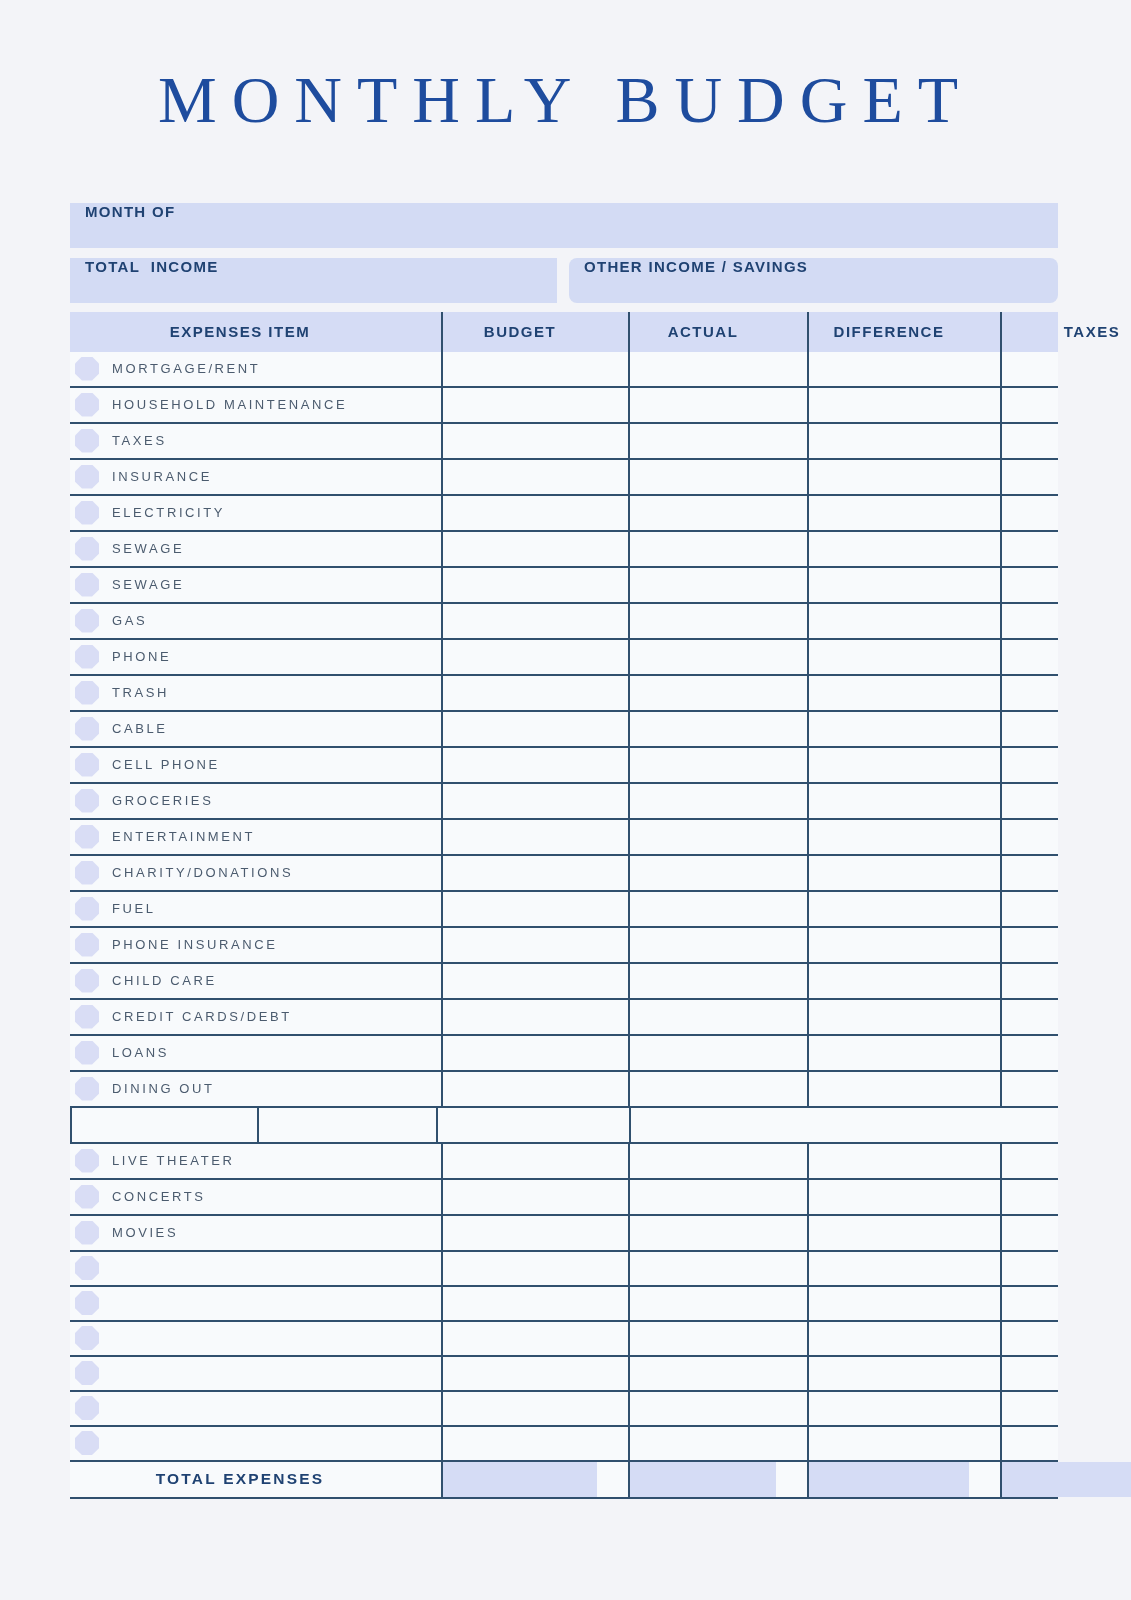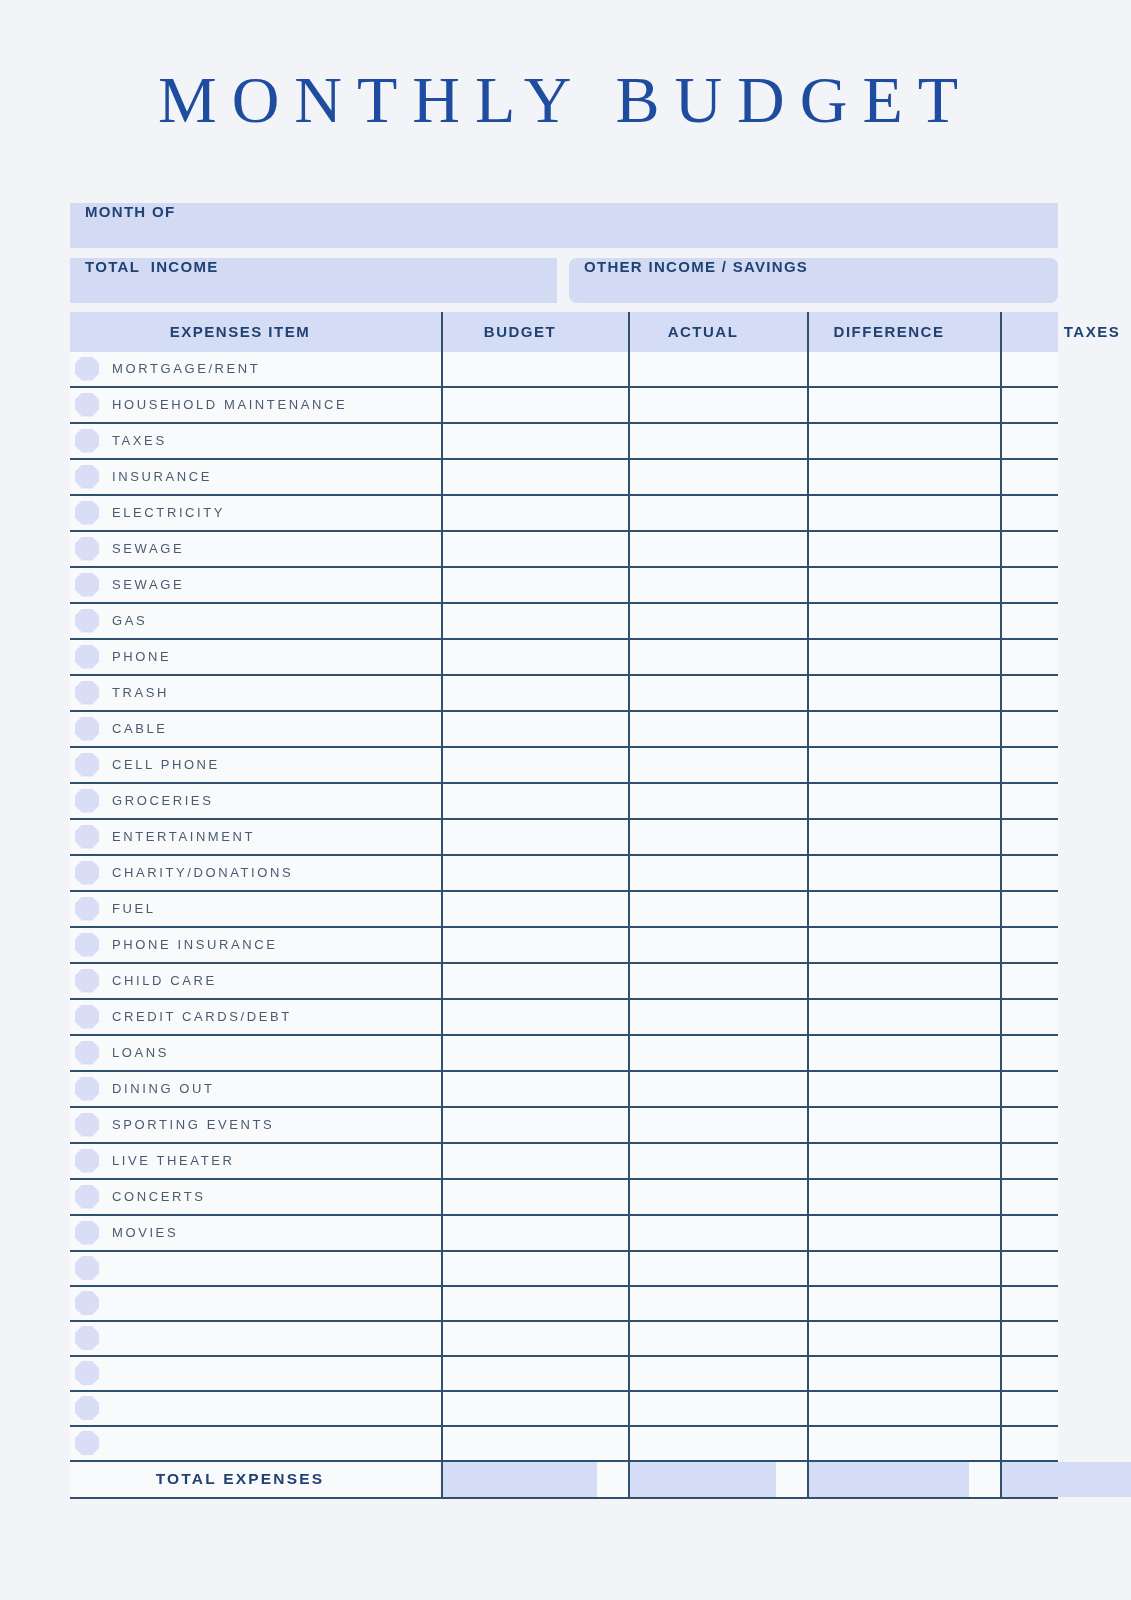--- a/index.html
+++ b/index.html
@@ -347,24 +347,20 @@
       <span class="bullet"></span>
       <span class="item-label">DINING OUT</span>
     </div>
     <div class="cell c2"></div>
     <div class="cell c3"></div>
     <div class="cell c4"></div>
     <div class="cell c5"></div>
   </div>
 
   <div class="trow row">
-    <div class="cell c1">
-      <span class="bullet"></span>
-      <span class="item-label">SPORTING EVENTS</span>
-    </div>
     <div class="cell c2"></div>
     <div class="cell c3"></div>
     <div class="cell c4"></div>
     <div class="cell c5"></div>
   </div>
 
   <div class="trow row">
     <div class="cell c1">
       <span class="bullet"></span>
       <span class="item-label">LIVE THEATER</span>

